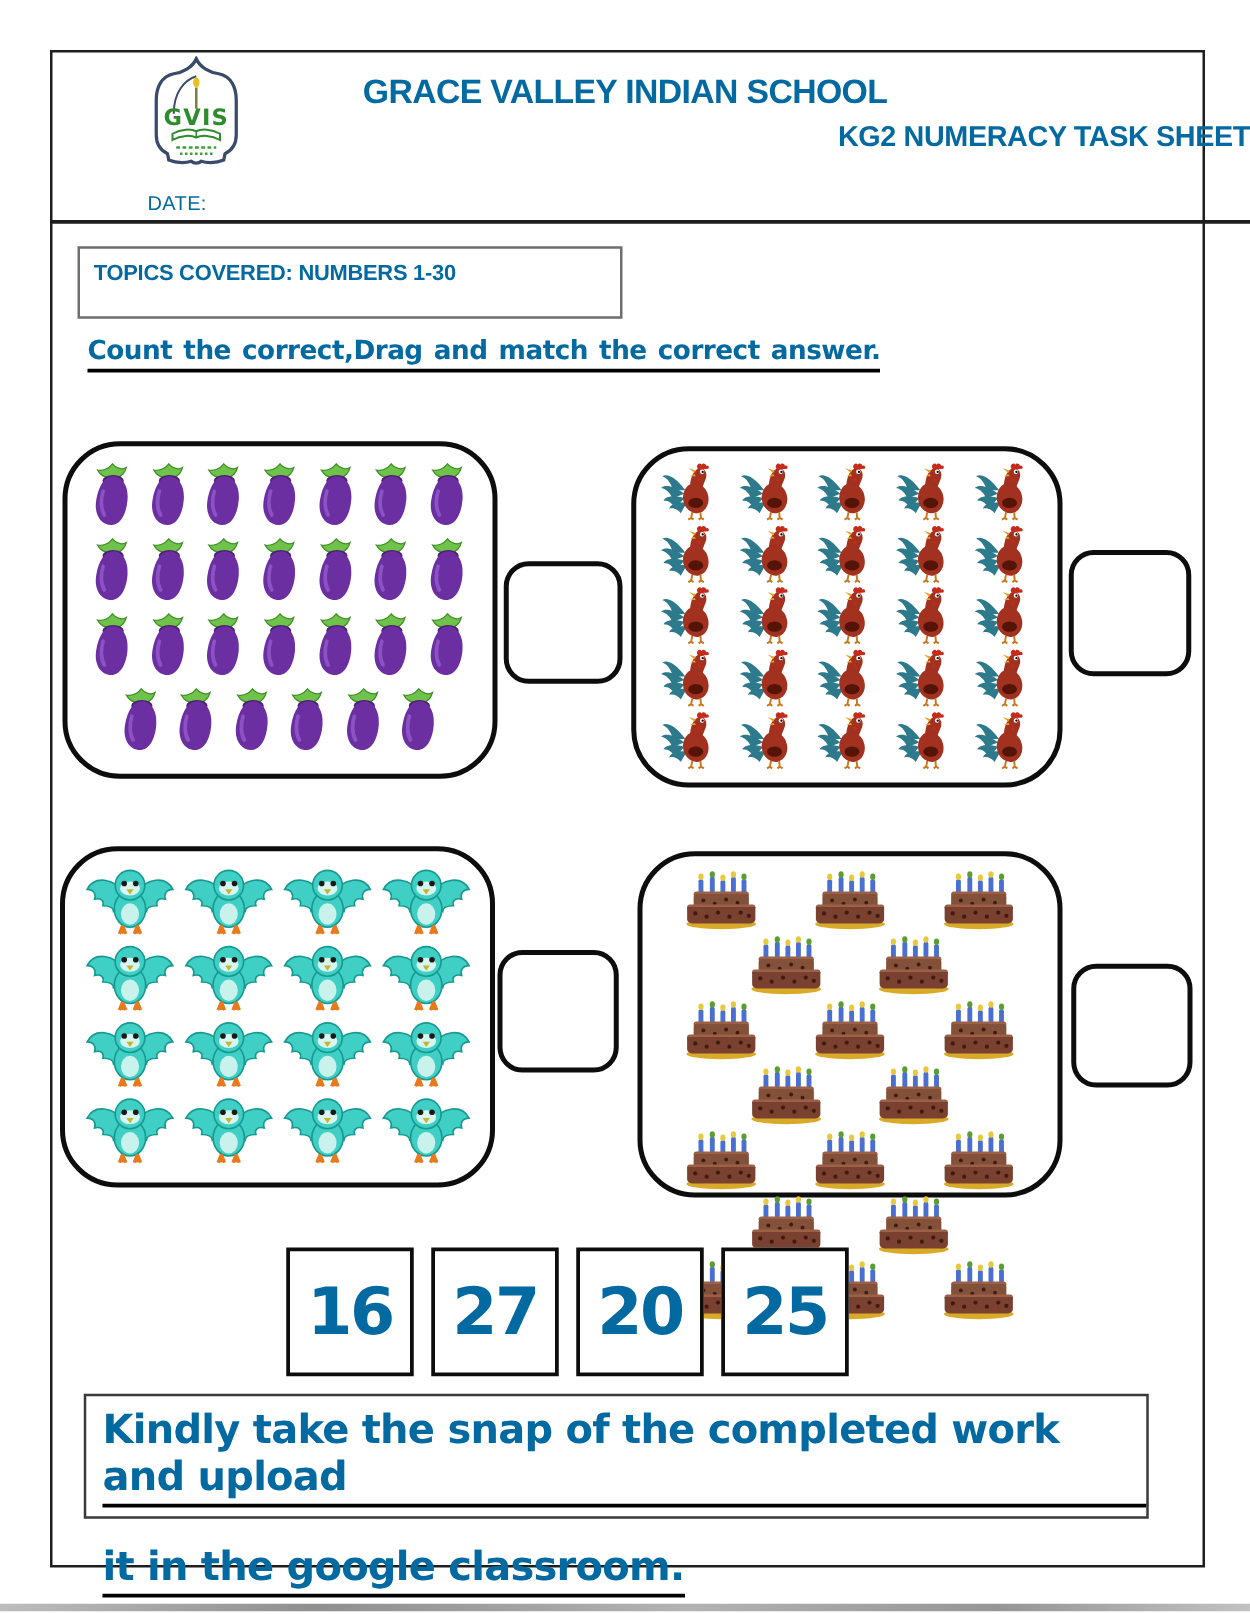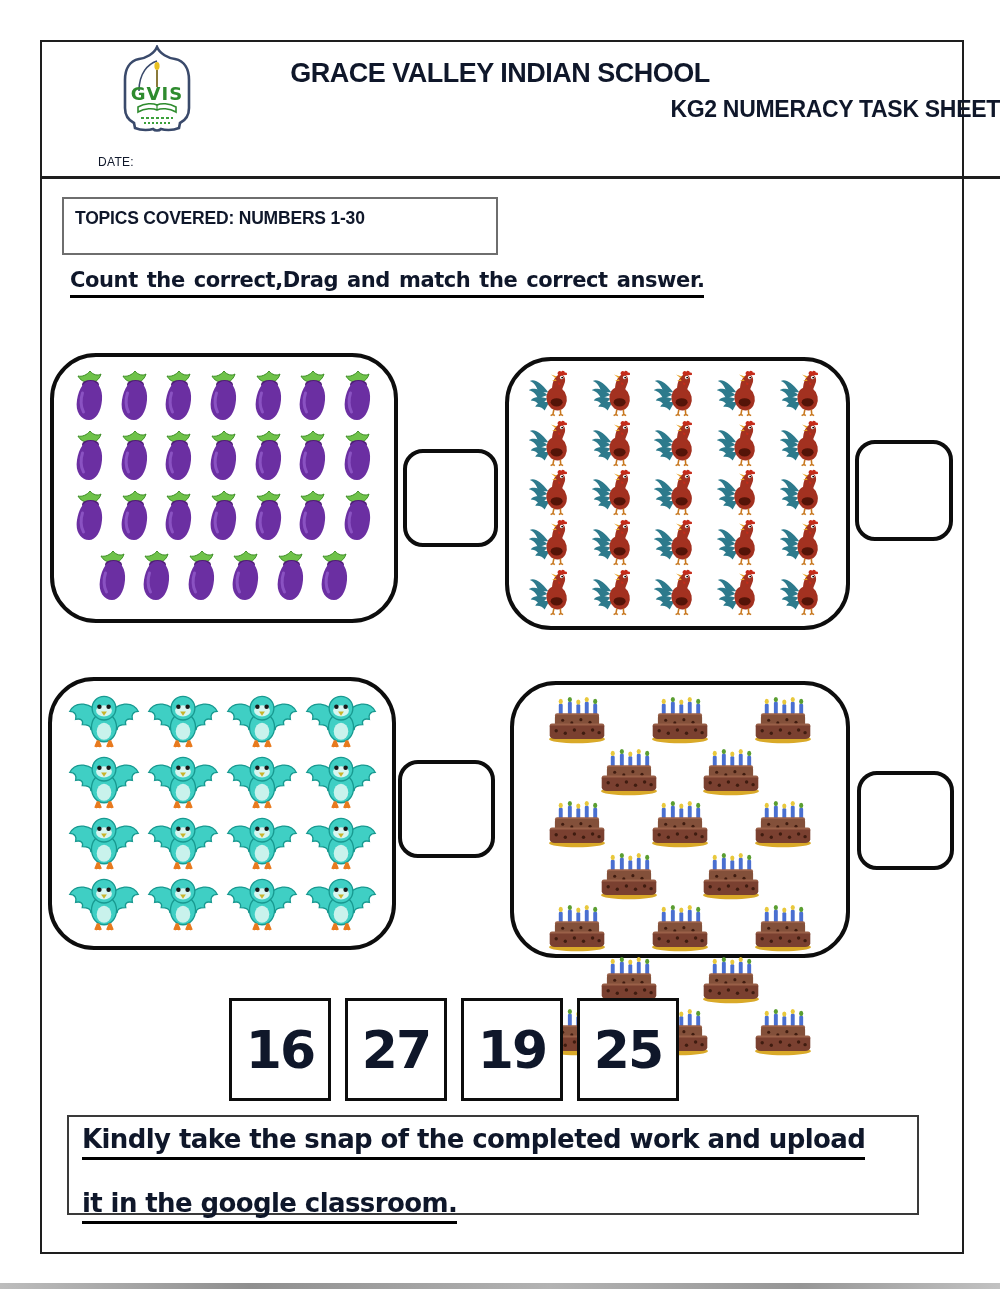--- a/index.html
+++ b/index.html
@@ -1,29 +1,29 @@
 <!DOCTYPE html>
 <html><head>
 <meta charset="utf-8">
 <style>
   html,body{margin:0;padding:0;background:#ffffff;}
   #page{position:relative;width:1000px;height:1291px;background:#ffffff;overflow:hidden;
-        font-family:"Liberation Sans",sans-serif;color:#0f172a;}
+        font-family:"Liberation Sans",sans-serif;color:#0369a1;}
 
   
   #outer-border{position:absolute;left:40px;top:40px;width:920px;height:1210px;
                 border:2px solid #1e1e1e;}
 
   
   #logo{position:absolute;left:117px;top:45px;width:80px;height:88px;}
   #school-name{position:absolute;left:0;top:58px;width:1000px;text-align:center;
                font-weight:bold;font-size:27px;letter-spacing:-0.5px;}
   #sheet-title{position:absolute;left:0;top:96px;width:1000px;text-align:right;
                font-weight:bold;font-size:23px;letter-spacing:-0.3px;}
-  #date-label{position:absolute;left:98px;top:155px;font-size:12px;letter-spacing:0.3px;}
+  #date-label{position:absolute;left:118px;top:155px;font-size:16px;letter-spacing:0.3px;}
   #header-divider{position:absolute;left:40px;top:176px;width:960px;height:3px;background:#1e1e1e;}
 
   
   #topics-box{position:absolute;left:62px;top:197px;width:432px;height:54px;
               border:2px solid #6e6e6e;background:#fff;}
   #topics-text{padding:9px 0 0 11px;font-weight:bold;font-size:17.5px;letter-spacing:-0.2px;}
 
   
   #instruction{position:absolute;left:70px;top:268px;font-family:"DejaVu Sans",sans-serif;
                font-weight:bold;font-size:21px;letter-spacing:-0.4px;word-spacing:2px;}
@@ -59,21 +59,21 @@
 
   
   #answer-tiles{position:absolute;left:229px;top:998px;display:flex;gap:14px;}
   .tile{width:102px;height:103px;border:3px solid #0d0d0d;background:#fff;box-sizing:border-box;
         display:flex;align-items:center;justify-content:center;
         font-family:"DejaVu Sans",sans-serif;font-weight:bold;font-size:52px;letter-spacing:-2px;}
 
   
   #footer-box{position:absolute;left:67px;top:1115px;width:852px;height:100px;
               border:2px solid #3a3a3a;background:#fff;box-sizing:border-box;
-              font-family:"DejaVu Sans",sans-serif;font-weight:bold;font-size:26px;letter-spacing:-0.6px;}
+              font-family:"DejaVu Sans",sans-serif;font-weight:bold;font-size:32px;letter-spacing:-0.6px;}
   .footer-line{margin:7px 0 0 13px;}
   .footer-line span{display:inline-block;border-bottom:3px solid #000;padding-bottom:3px;}
   #footer-line-2{margin-top:28px;}
 
   
   #scan-artifact{position:absolute;left:0;top:1283px;width:1000px;height:6px;
                  background:linear-gradient(90deg,#bdbdbd,#8f8f8f 25%,#b3b3b3 55%,#969696 80%,#c2c2c2);}
 </style>
 </head>
 <body>
@@ -1620,21 +1620,21 @@
   </div>
 
   <div id="drop-1" class="drop-box"></div>
   <div id="drop-2" class="drop-box"></div>
   <div id="drop-3" class="drop-box"></div>
   <div id="drop-4" class="drop-box"></div>
 
   <div id="answer-tiles">
       <div class="tile">16</div>
       <div class="tile">27</div>
-      <div class="tile">19</div>
+      <div class="tile">20</div>
       <div class="tile">25</div>
     </div>
 
   <div id="footer-box">
     <div class="footer-line" id="footer-line-1">
       <span>Kindly take the snap of the completed work and upload</span>
     </div>
     <div class="footer-line" id="footer-line-2">
       <span>it in the google classroom.</span>
     </div>

